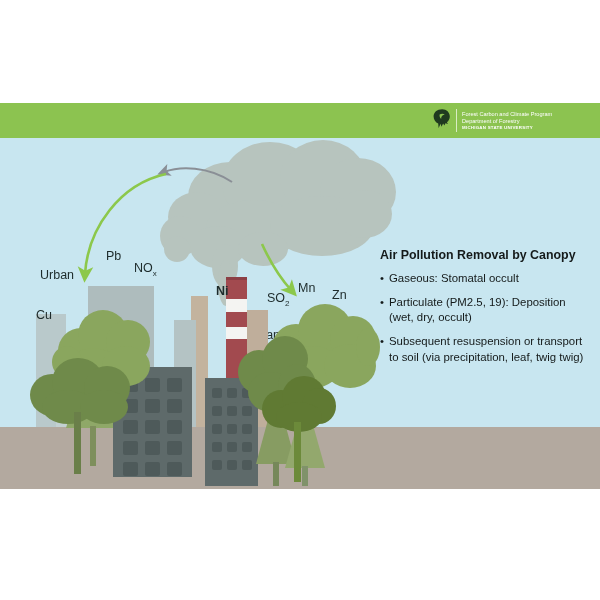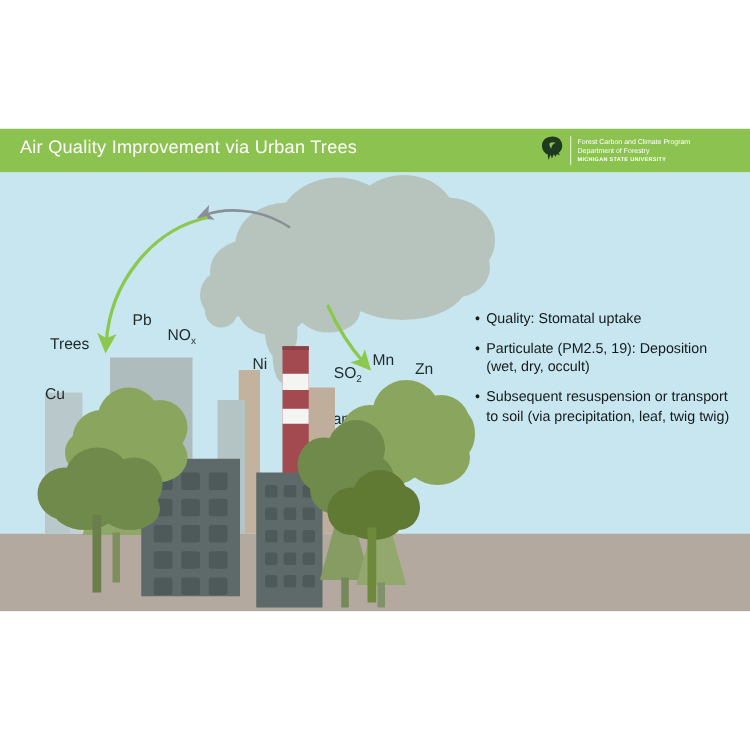--- a/index.html
+++ b/index.html
@@ -46,21 +46,20 @@
   .bullet .btxt{flex:1;}
 
   svg.ov{position:absolute;left:0;top:0;width:600px;height:351px;overflow:visible;pointer-events:none;}
 </style>
 </head>
 <body>
 
 <div id="stage">
 
   <div id="banner"></div>
-  <div id="banner-title">Air Quality Improvement via Urban Trees</div>
 
   <div id="logo-block">
     <div id="spartan">
       <svg viewBox="0 0 20 25" width="20" height="25" aria-hidden="true">
         <path d="M10.2 1.2c4.4 0 7.6 3.1 7.6 7.3 0 2.6-1.2 4.4-2.9 5.8l1.1 1.6-2.6-.6-1 2.1-1.3-2-1.6 3.3-.9-3-2 4.2-.4-4.4c-2.6-1.1-4.6-3.6-4.6-7 0-4.2 3.3-7.3 8.6-7.3z" fill="#1f3a1f"></path>
         <path d="M7.6 6.6c1.5-1 3.6-1.1 5.2-.2-1.1.2-2 .6-2.6 1.3-.8.9-1.1 2-1 3.2-1.3-1-1.9-2.6-1.6-4.3z" fill="#8cc350"></path>
       </svg>
     </div>
     <div id="logo-divider"></div>
     <div id="logo-lines">
@@ -204,36 +203,37 @@
         </marker>
       </defs>
 
       <path d="M232,44 C208,28 180,28 164,34" fill="none" stroke="#8a8f96" stroke-width="2.1" marker-end="url(#mGray)"></path>
 
       <path d="M166,36 C120,46 88,90 85,136" fill="none" stroke="#8cc84b" stroke-width="2.6" marker-end="url(#mGreen)"></path>
 
       <path d="M262,106 C272,128 282,142 291,152" fill="none" stroke="#8cc84b" stroke-width="2.6" marker-end="url(#mGreen)"></path>
     </svg>
 
-    <div class="plabel" style="left:40px; top:130px;"><span>Trees</span></div>
+    <div class="plabel" style="left:40px; top:130px;"><span>Urban</span></div>
     <div class="plabel" style="left:106px; top:111px;"><span>Pb</span></div>
     <div class="plabel" style="left:134px; top:123px;"><span>NO</span><sub>x</sub></div>
     <div class="plabel" style="left:36px; top:170px;"><span>Cu</span></div>
-    <div class="plabel" style="left:202px; top:146px;"><span>Ni</span></div>
+    <div class="plabel" style="left:216px; top:146px;font-weight:bold;"><span>Ni</span></div>
     <div class="plabel" style="left:267px; top:153px;"><span>SO</span><sub>2</sub></div>
     <div class="plabel" style="left:298px; top:143px;"><span>Mn</span></div>
     <div class="plabel" style="left:332px; top:150px;"><span>Zn</span></div>
 
   </div>
 
   <div id="right-text">
+    <div id="rt-title">Air Pollution Removal by Canopy</div>
 
     <div class="bullet">
       <span class="dot">•</span>
-      <span class="btxt">Quality: Stomatal uptake</span>
+      <span class="btxt">Gaseous: Stomatal occult</span>
     </div>
     <div class="bullet">
       <span class="dot">•</span>
       <span class="btxt">Particulate (PM2.5, 19): Deposition (wet, dry, occult)</span>
     </div>
     <div class="bullet">
       <span class="dot">•</span>
       <span class="btxt">Subsequent resuspension or transport to soil (via precipitation, leaf, twig twig)</span>
     </div>
   </div>

